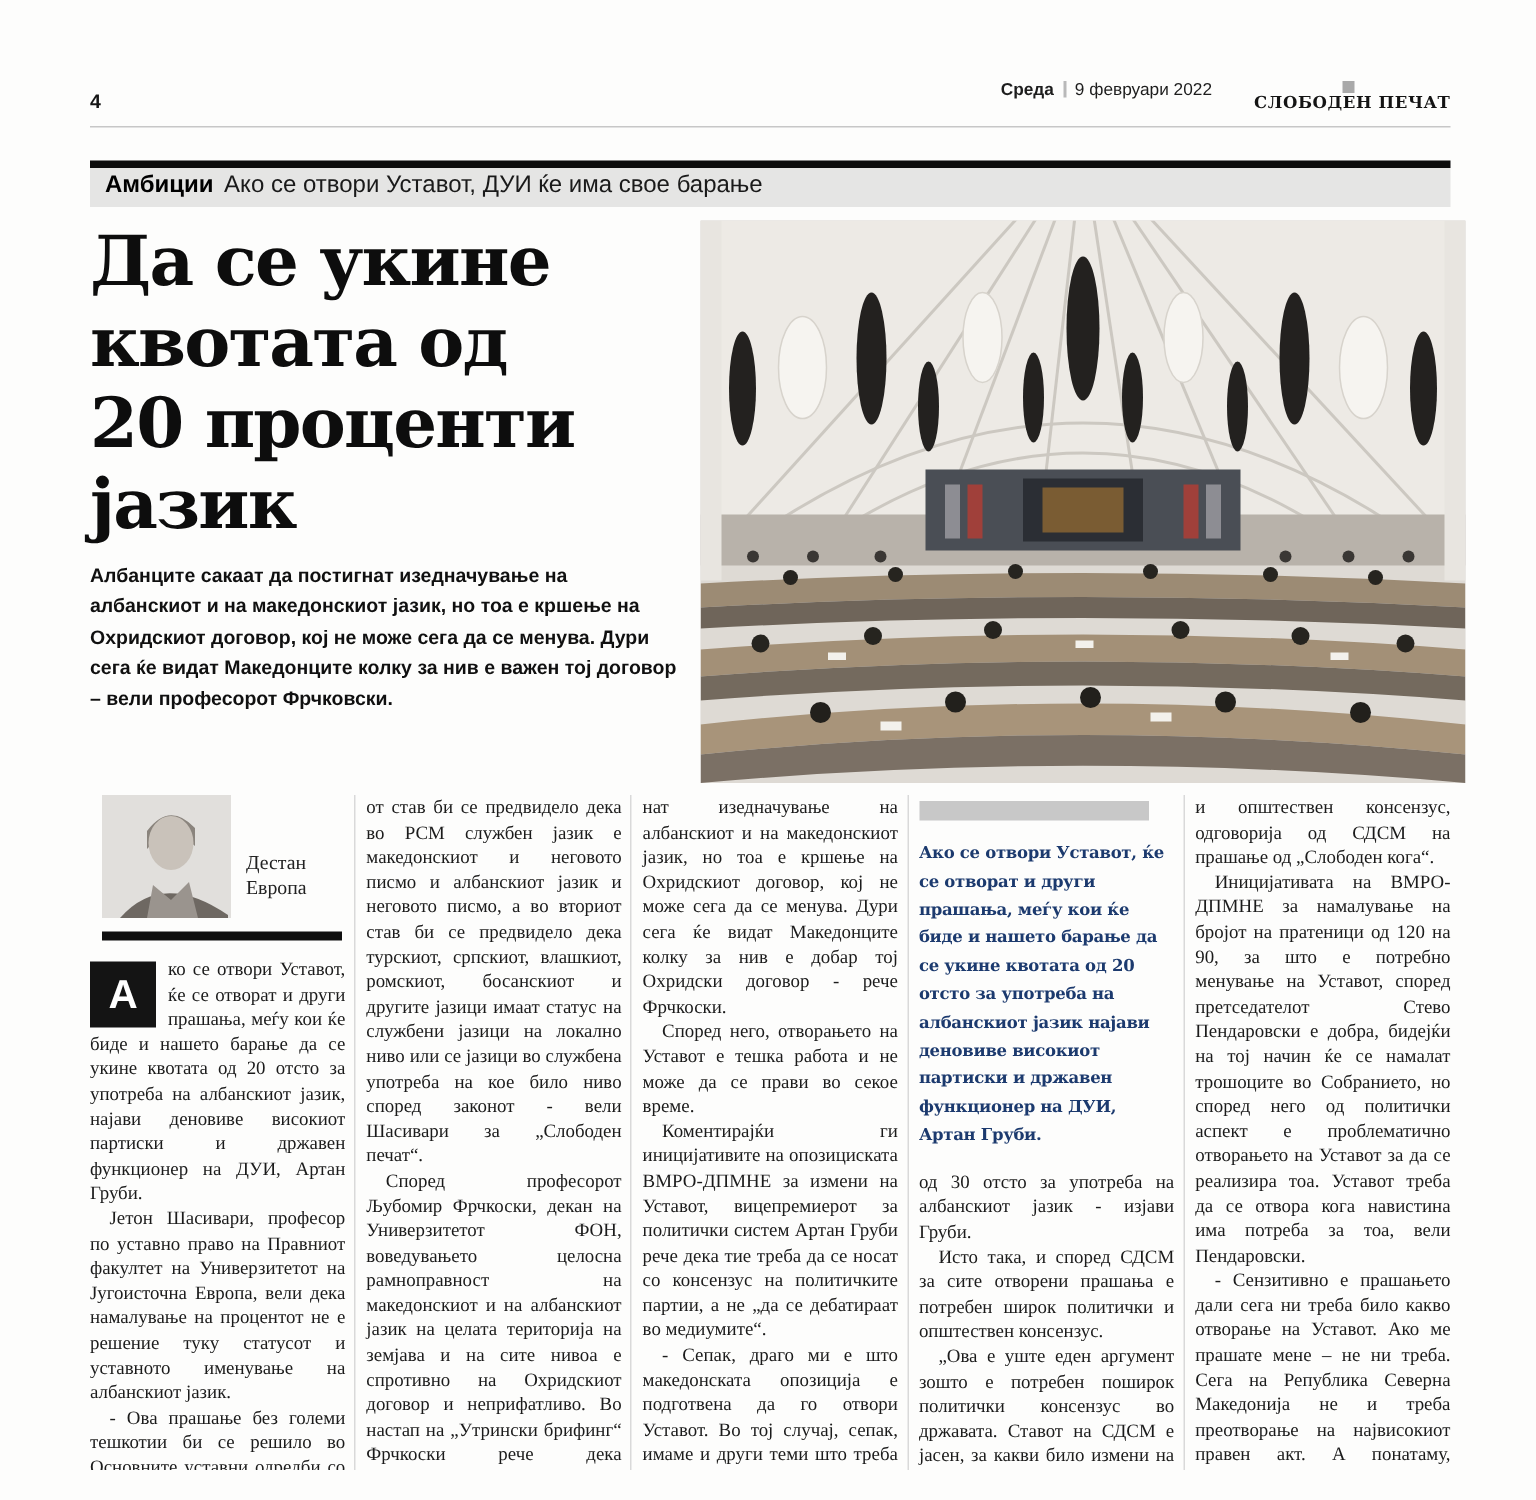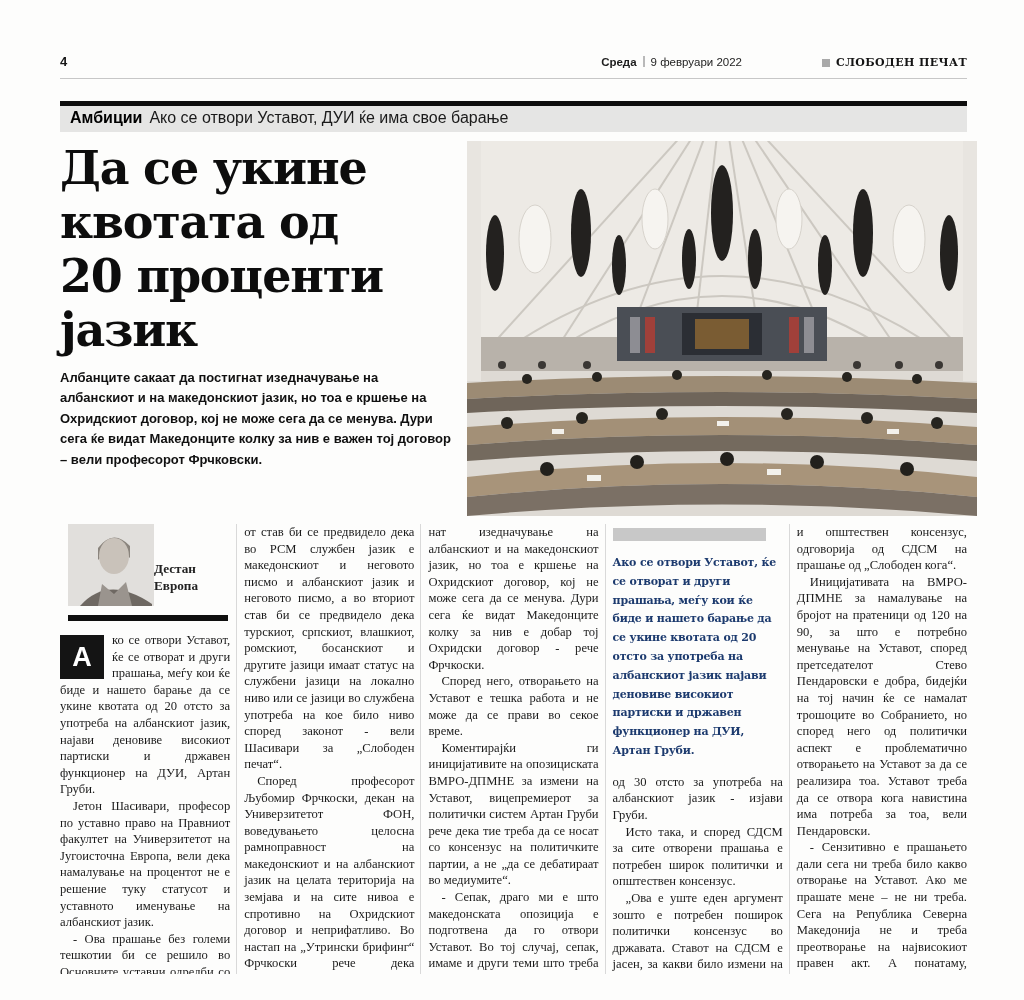--- a/index.html
+++ b/index.html
@@ -15,21 +15,21 @@
   
   .hdr {
     display: flex; justify-content: space-between; align-items: flex-end;
     font-family: "Liberation Sans", sans-serif;
     border-bottom: 1px solid #c7c7c7; padding-bottom: 9px;
   }
   .hdr .pageno { font-size: 13px; font-weight: 700; }
   .hdr .meta { display: flex; align-items: flex-start; font-size: 11.5px; color:#1d1d1d; }
   .hdr .wd { font-weight: 700; }
   .hdr .sep { display:inline-block; width:2px; height:11px; background:#b9b9b9; margin:0 6px; }
-  .brand { display:flex; align-items:center; margin-left: 80px; }
+  .brand { display:flex; align-items:center; margin-left: 28px; flex-direction: column; }
   .brand .sq { width:8px; height:8px; background:#a9a9a9; margin-right:6px; }
   .brand .bn { font-family:"DejaVu Serif", serif; font-weight:700; font-size:11px; letter-spacing:0.4px; color:#141414; }
   
   .black-bar { height:5px; background:#0d0d0d; margin-top:22px; }
   .kicker {
     background:#e5e5e4; padding:3px 10px 5px;
     font-family:"Liberation Sans", sans-serif; font-size:16px; color:#1a1a1a;
   }
   .kicker .kl { font-weight:700; color:#000; margin-right:7px; }
   
@@ -50,21 +50,21 @@
   .cols { display:flex; margin-top:8px; height:450px; overflow:hidden; }
   .col {
     flex:1 1 0; min-width:0;
     font-family:"Liberation Serif", serif; font-size:12.6px; line-height:16.6px;
     text-align:justify; color:#1b1b1b;
   }
   .col + .col { border-left:1px solid #d9d9d9; margin-left:6px; padding-left:7px; }
   .col p { margin:0; }
   .col p.ind { text-indent:13px; }
   
-  .byl { display:flex; padding-left:8px;font-weight:bold; }
+  .byl { display:flex; gap:10px; padding-left:8px; }
   .byl .names { font-size:13.2px; line-height:17px; padding-top:36px; color:#222; }
   .byl-rule { height:6px; background:#0f0f0f; margin:9px 2px 11px 8px; }
   
   .dropcap {
     float:left; width:44px; height:44px; background:#141414; color:#fff;
     font-family:"Liberation Sans", sans-serif; font-weight:700;
     font-size:27px; line-height:44px; text-align:center;
     margin:3px 8px 1px 0;
   }
   

